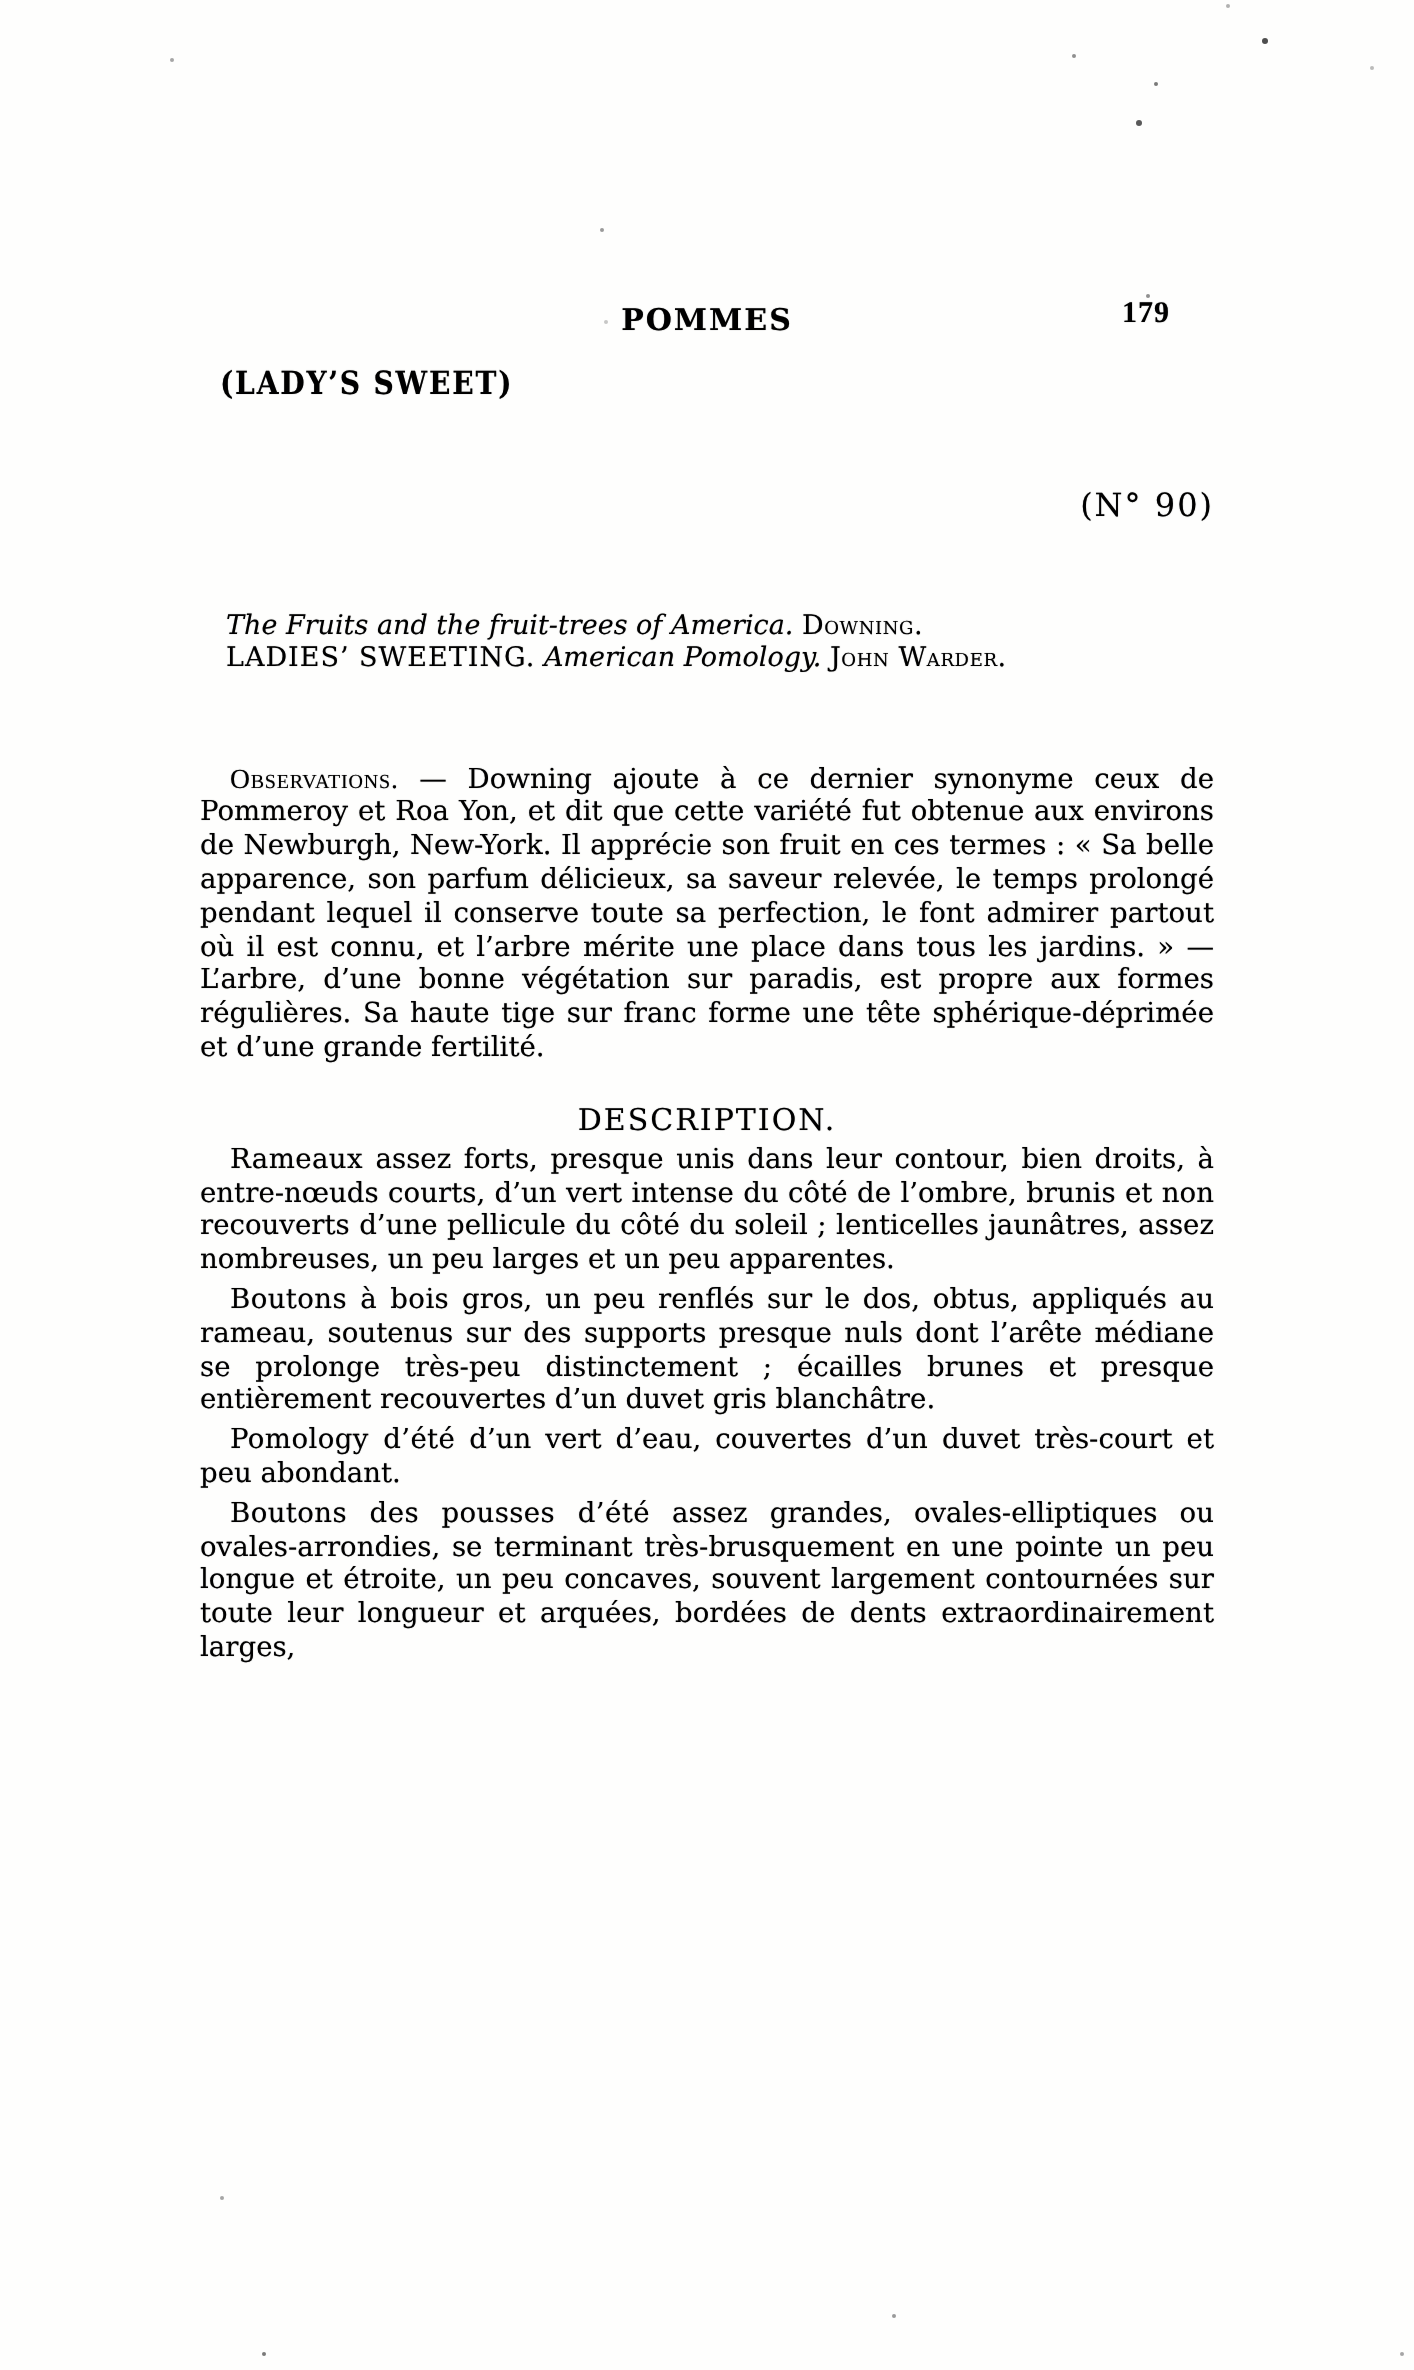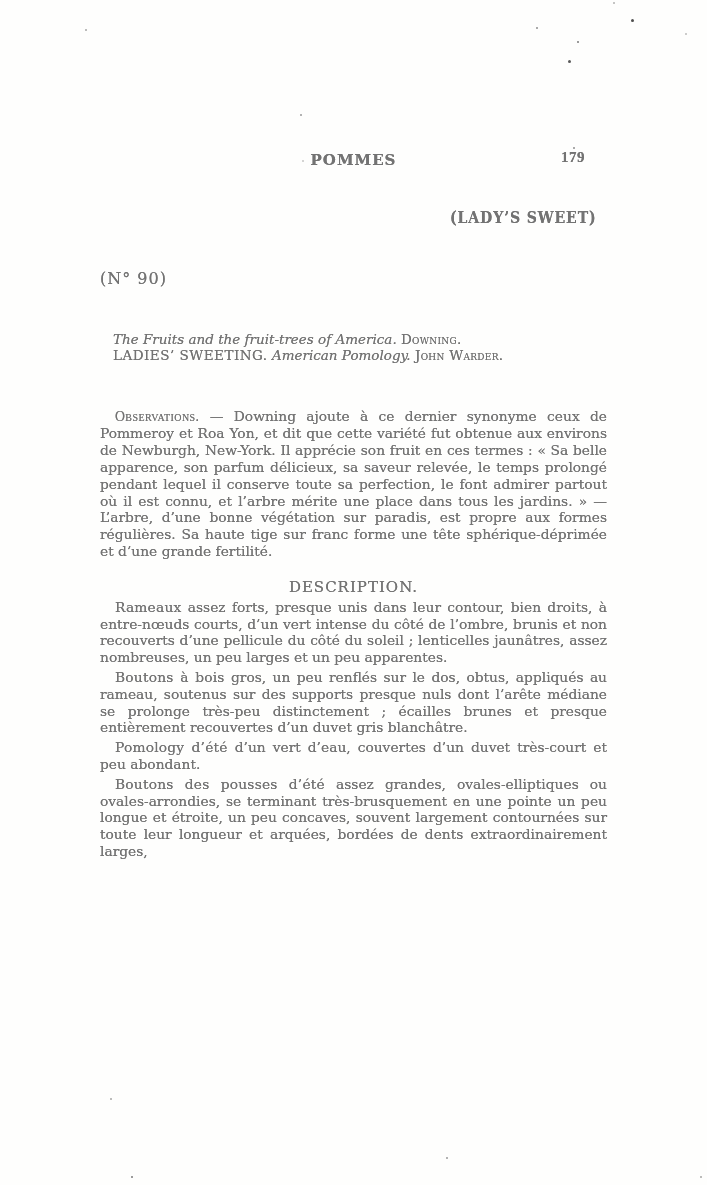--- a/index.html
+++ b/index.html
@@ -1,47 +1,47 @@
 <!DOCTYPE html>
 <html><head>
 <meta charset="utf-8">
 <style>
   html,body{margin:0;padding:0;background:#ffffff;}
   #page{
     position:relative;
     width:707px;height:1185px;
     background:#fefefd;
     font-family:"DejaVu Serif", serif;
-    color:#737373;
+    color:#000000;
     overflow:hidden;
   }
   .ink{ text-shadow:0 0 .5px rgba(30,30,30,.55); }
   .content{
     position:absolute; left:100px; top:0; width:507px;
   }
   
   .header{
     position:relative; margin-top:151px; height:17px;
     font-weight:bold; font-size:15px; letter-spacing:1px;
   }
   .running-title{ display:block; text-align:center; }
   .folio{ position:absolute; right:22px; top:-2px; letter-spacing:.5px;font-family:Liberation Serif, serif; }
   
   .title-wrap{ margin-top:79px; text-align:center; height:42px; }
   .title{
     display:inline-block; font-size:39px; font-weight:bold; line-height:1;
     letter-spacing:2px; word-spacing:14px; white-space:nowrap;
     transform:scaleX(.70); transform-origin:center;
   }
-  .subtitle-wrap{ margin-top:40px; text-align:right; height:20px; }
+  .subtitle-wrap{ margin-top:14px; text-align:left; height:20px; }
   .subtitle{
     display:inline-block; font-size:16px; font-weight:bold;
     letter-spacing:1px; transform:scaleX(.88); transform-origin:center; white-space:nowrap;
   }
-  .numero-wrap{ margin-top:41px; text-align:left; height:20px; }
+  .numero-wrap{ margin-top:41px; text-align:right; height:20px; }
   .numero{ display:inline-block; font-size:16px; letter-spacing:1px; }
   
   .biblio{ margin-top:43px; padding-left:13px; font-size:13.5px; line-height:15.8px; }
   .biblio .it{ font-style:italic; }
   .biblio .sc{ font-variant:small-caps; letter-spacing:.3px; }
   .biblio .caps{ letter-spacing:.5px; }
   
   .para{
     margin:0; font-size:13.8px; line-height:16.8px;
     text-align:justify; text-indent:15px;

